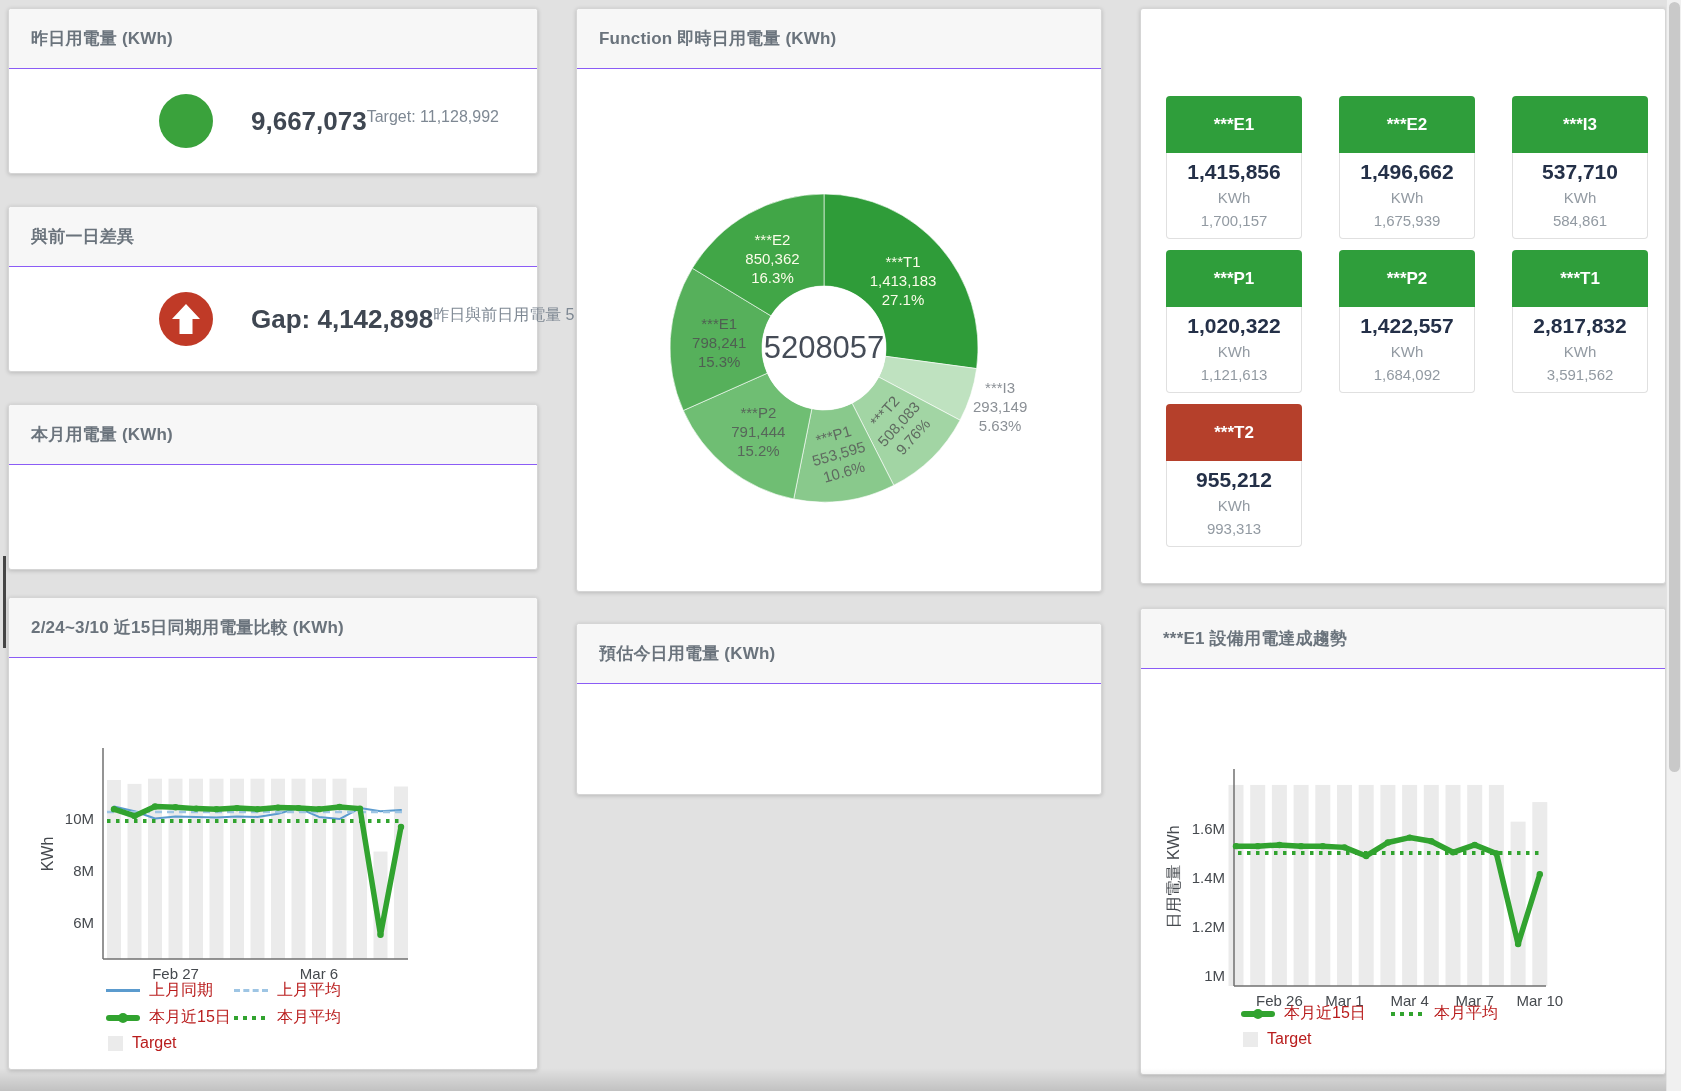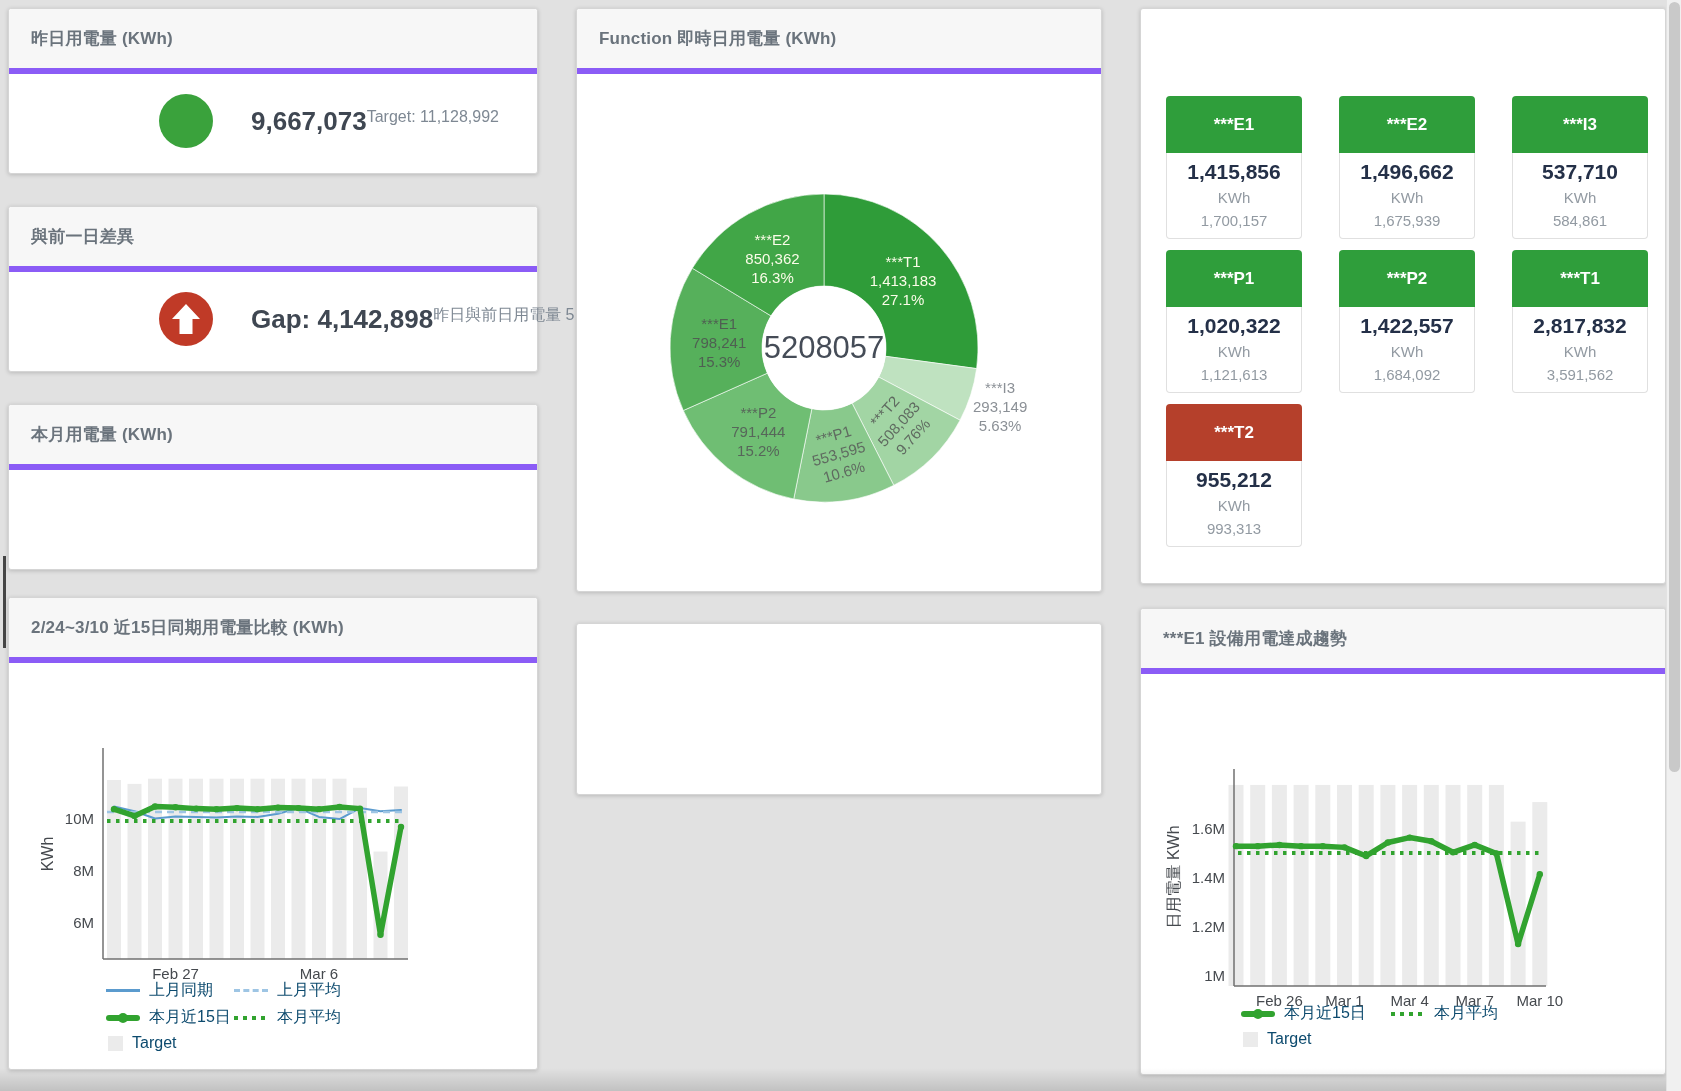--- a/index.html
+++ b/index.html
@@ -7,21 +7,21 @@
     width:1681px;height:1091px;overflow:hidden;position:relative;
     background:#e1e1e1;
     font-family:"Liberation Sans","DejaVu Sans",sans-serif;
     -webkit-font-smoothing:antialiased;
   }
   .panel{
     position:absolute;background:#fff;border:1px solid #d5d5d5;border-radius:3px;
     box-shadow:0 1px 4px rgba(0,0,0,.18);box-sizing:border-box;
   }
   .panel-header{
-    height:59px;background:#f7f7f7;border-bottom:6px solid #8b5cf6;
+    height:59px;background:#f7f7f7;border-bottom:1px solid #8b5cf6;
     display:flex;align-items:center;padding:0 22px;border-radius:3px 3px 0 0;
   }
   .panel-title{font-size:17px;font-weight:bold;color:#6a737c;letter-spacing:.2px;white-space:nowrap;}
   .panel-body{position:absolute;left:0;right:0;top:60px;bottom:0;}
   
   .stat-row{position:absolute;left:150px;top:0;bottom:0;display:flex;align-items:center;gap:38px;}
   .stat-icon{flex:0 0 54px;width:54px;height:54px;}
   .stat-text{display:flex;flex-direction:row;}
   .stat-value{font-size:26px;font-weight:bold;color:#3f4752;line-height:32px;white-space:nowrap;}
   .stat-sub{font-size:16px;color:#7e8893;line-height:23px;white-space:nowrap;}
@@ -30,21 +30,21 @@
   
   .tiles{position:absolute;left:25px;top:87px;display:grid;grid-template-columns:136px 136px 136px;column-gap:37px;row-gap:11px;}
   .tile{width:136px;height:143px;border-radius:4px;box-sizing:border-box;}
   .tile-header{height:57px;border-radius:4px 4px 0 0;display:flex;align-items:center;justify-content:center;
     color:#fff;font-size:17px;font-weight:bold;}
   .tile-body{height:86px;background:#fff;border:1px solid #e0e0e0;border-top:none;border-radius:0 0 4px 4px;
     box-sizing:border-box;text-align:center;padding-top:4px;}
   .tile-value{font-size:21px;font-weight:bold;color:#243048;line-height:29px;}
   .tile-unit,.tile-target{font-size:15px;color:#929aa2;line-height:23px;}
   
-  .legend{position:absolute;display:grid;row-gap:6px;font-size:16px;color:#0c4a6e;}
+  .legend{position:absolute;display:grid;row-gap:6px;font-size:16px;color:#b91c1c;}
   .lg-item{display:flex;align-items:center;white-space:nowrap;}
   .sw{display:inline-block;width:34px;margin-right:9px;flex:0 0 auto;}
   .sw-line{height:0;border-top:3px solid;}
   .sw-dash{height:0;border-top:3px dashed;}
   .sw-thick{height:6px;border-radius:3px;position:relative;}
   .sw-thick i{position:absolute;left:50%;top:50%;width:10px;height:10px;margin:-5px 0 0 -5px;border-radius:50%;background:inherit;}
   .sw-dots{height:4px;}
   .sw-square{width:15px;height:15px;margin-left:2px;}
   svg text{font-family:"Liberation Sans","DejaVu Sans",sans-serif;}
   .scroll-track{position:absolute;right:0;top:0;width:15px;height:1091px;background:#f0f0f0;border-left:1px solid #e2e2e2;box-sizing:border-box;}
@@ -190,20 +190,23 @@
       <path d="M106.267560134283 401.5330342254584 A154 154 0 0 1 115.3015639407731 259.1781863175628 L193.97855171641515 306.86394514083696 A62 62 0 0 0 190.34148524886717 364.175637155704 Z" fill="#56b05b" stroke="rgba(255,255,255,.6)" stroke-width="1"></path>
       <text x="142.21079774071654" y="320.34995564954755" text-anchor="middle" font-size="15" fill="#4f5f52"><tspan x="142.21079774071654" dy="0">***E1</tspan><tspan x="142.21079774071654" dy="19">798,241</tspan><tspan x="142.21079774071654" dy="19">15.3%</tspan></text>
       <path d="M115.3015639407731 259.1781863175628 A154 154 0 0 1 246.99999999999997 185 L246.99999999999997 277 A62 62 0 0 0 193.97855171641515 306.86394514083696 Z" fill="#41a647" stroke="rgba(255,255,255,.6)" stroke-width="1"></path>
       <text x="195.47096064747006" y="235.5136179346597" text-anchor="middle" font-size="15" fill="#fbfce8"><tspan x="195.47096064747006" dy="0">***E2</tspan><tspan x="195.47096064747006" dy="19">850,362</tspan><tspan x="195.47096064747006" dy="19">16.3%</tspan></text>
       <circle cx="247" cy="339" r="62" fill="#ffffff"></circle>
       <text x="247" y="349" text-anchor="middle" font-size="31" fill="#454c57" font-weight="500">5208057</text>
     </svg>
 </div>
 
 <div class="panel" style="left:576px;top:623px;width:526px;height:172px;">
+  <div class="panel-header">
+    <span class="panel-title">預估今日用電量 (KWh)</span>
+  </div>
 </div>
 
 <div class="panel" style="left:1140px;top:8px;width:526px;height:576px;">
   <div class="tiles" id="lights-tiles">
       <div class="tile">
         <div class="tile-header" style="background: rgb(47, 158, 59);">***E1</div>
         <div class="tile-body">
           <div class="tile-value">1,415,856</div>
           <div class="tile-unit">KWh</div>
           <div class="tile-target">1,700,157</div>

